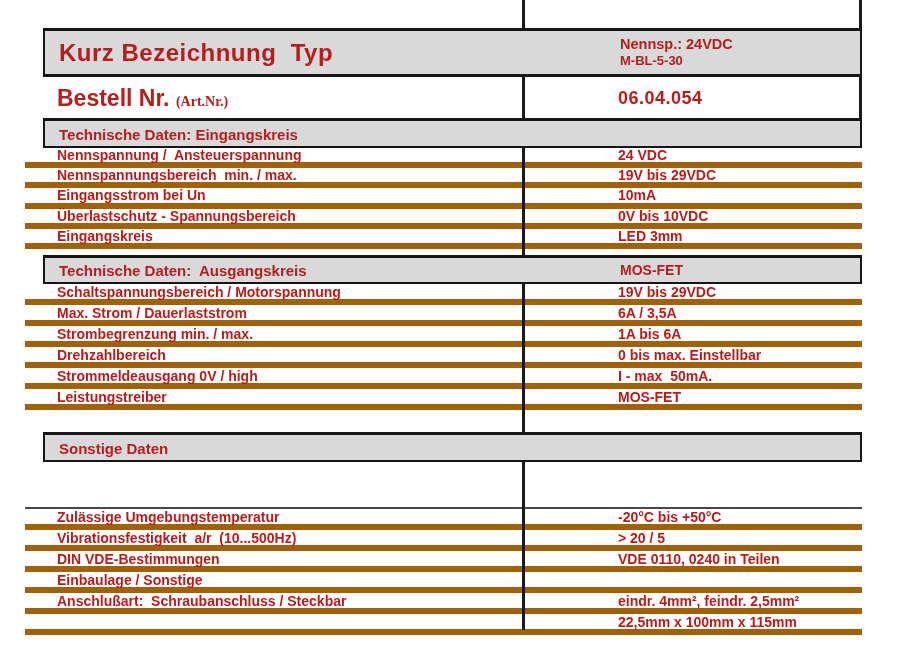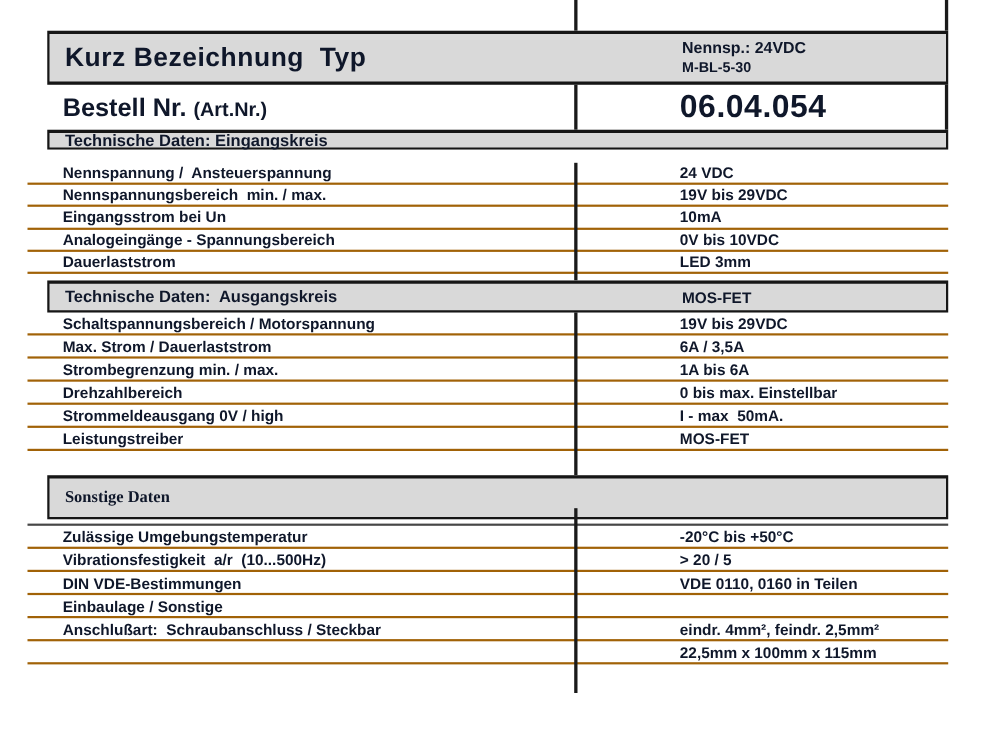--- a/index.html
+++ b/index.html
@@ -2,21 +2,21 @@
 <html><head>
 <meta charset="utf-8">
 <style>
   html,body{margin:0;padding:0;background:#ffffff;}
   .sheet{
     position:relative;
     width:897px;height:664px;
     background:#ffffff;
     font-family:"Liberation Sans", sans-serif;
     font-weight:bold;
-    color:#0f172a;
+    color:#b91c1c;
     overflow:hidden;
   }
   
   .vline{position:absolute;width:3px;background:#1a1a1a;}
   .vline.divider{left:522px;}
   .vline.rborder{left:859px;}
   
   .bar{
     position:absolute;left:43px;width:819px;
     box-sizing:border-box;
@@ -33,41 +33,41 @@
   }
   .bar.kurz .nennsp-block{position:absolute;left:575px;top:4px;line-height:1.25;}
   .bar.kurz .nennsp-line1{font-size:14.5px;display:block;}
   .bar.kurz .nennsp-line2{font-size:13px;display:block;}
   
   .bestell{position:absolute;left:43px;top:77px;width:819px;height:41px;}
   .bestell .bestell-title{
     position:absolute;left:14px;top:50%;transform:translateY(-50%);
     font-size:23px;white-space:pre;
   }
-  .bestell .bestell-sub{font-size:18px;}
+  .bestell .bestell-sub{font-size:14px;font-family:Liberation Serif, serif;}
   .bestell .bestell-value{
     position:absolute;left:575px;top:50%;transform:translateY(-50%);
-    font-size:29px;letter-spacing:0.5px;
+    font-size:18px;letter-spacing:0.5px;
   }
   
   .bar.sec{font-size:15px;}
   .bar.sec .bar-title{position:absolute;left:14px;top:50%;transform:translateY(-50%);}
   .bar.sec .bar-value{position:absolute;left:575px;top:50%;transform:translateY(-50%);font-size:14px;}
-  .bar.sec1{top:118px;height:18px;}
+  .bar.sec1{top:118px;height:30px;}
   .bar.sec2{top:255px;height:29px;text-align:center;}
-  .bar.sec3{top:432px;height:40px;font-family:Liberation Serif, serif;}
+  .bar.sec3{top:432px;height:30px;}
   
   .rowgroup{position:absolute;left:25px;width:837px;}
   .rowgroup.ga{top:148px;}
   .rowgroup.gb{top:284px;}
-  .rowgroup.gc{top:476px;border-top:2px solid #474747;}
+  .rowgroup.gc{top:507px;border-top:2px solid #474747;}
   .row{
     position:relative;
     box-sizing:border-box;
-    border-bottom:2px solid #a16207;
+    border-bottom:6px solid #a16207;
     font-size:14px;
   }
   .ga .row{height:20.2px;}
   .gb .row{height:21px;}
   .gc .row{height:21px;}
   .cell{white-space:pre;}
   .cell.label{
     position:absolute;left:32px;top:50%;transform:translateY(-50%);
   }
   .cell.value{
@@ -107,25 +107,25 @@
       </div>
       <div class="row">
         <div class="cell label">Nennspannungsbereich  min. / max.</div>
         <div class="cell value">19V bis 29VDC</div>
       </div>
       <div class="row">
         <div class="cell label">Eingangsstrom bei Un</div>
         <div class="cell value">10mA</div>
       </div>
       <div class="row">
-        <div class="cell label">Analogeingänge - Spannungsbereich</div>
+        <div class="cell label">Überlastschutz - Spannungsbereich</div>
         <div class="cell value">0V bis 10VDC</div>
       </div>
       <div class="row">
-        <div class="cell label">Dauerlaststrom</div>
+        <div class="cell label">Eingangskreis</div>
         <div class="cell value">LED 3mm</div>
       </div>
     </div>
   <div class="vline divider" style="top:148px;height:107px;"></div>
 
   <div class="bar sec sec2">
     <div class="bar-title">Technische Daten:  Ausgangskreis</div>
     <div class="bar-value">MOS-FET</div>
   </div>
   <div class="rowgroup gb">
@@ -163,21 +163,21 @@
       <div class="row">
         <div class="cell label">Zulässige Umgebungstemperatur</div>
         <div class="cell value">-20°C bis +50°C</div>
       </div>
       <div class="row">
         <div class="cell label">Vibrationsfestigkeit  a/r  (10...500Hz)</div>
         <div class="cell value">&gt; 20 / 5</div>
       </div>
       <div class="row">
         <div class="cell label">DIN VDE-Bestimmungen</div>
-        <div class="cell value">VDE 0110, 0160 in Teilen</div>
+        <div class="cell value">VDE 0110, 0240 in Teilen</div>
       </div>
       <div class="row">
         <div class="cell label">Einbaulage / Sonstige</div>
       </div>
       <div class="row">
         <div class="cell label">Anschlußart:  Schraubanschluss / Steckbar</div>
         <div class="cell value">eindr. 4mm², feindr. 2,5mm²</div>
       </div>
       <div class="row">
         <div class="cell value">22,5mm x 100mm x 115mm</div>

